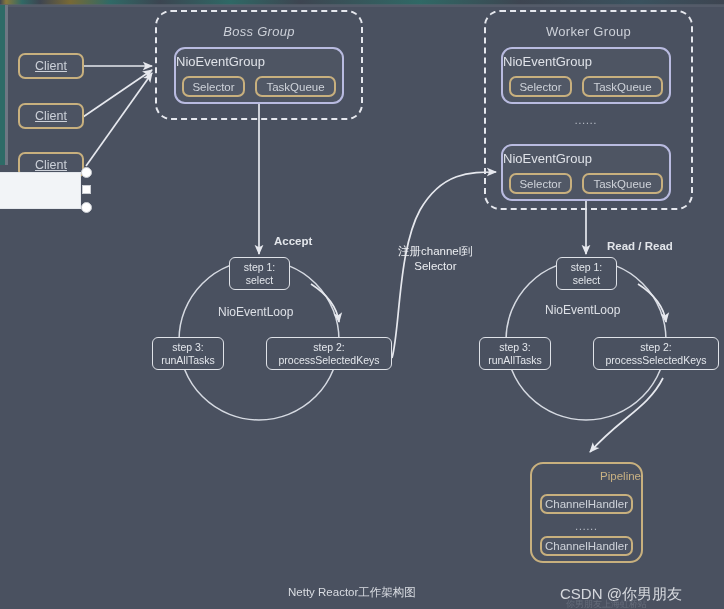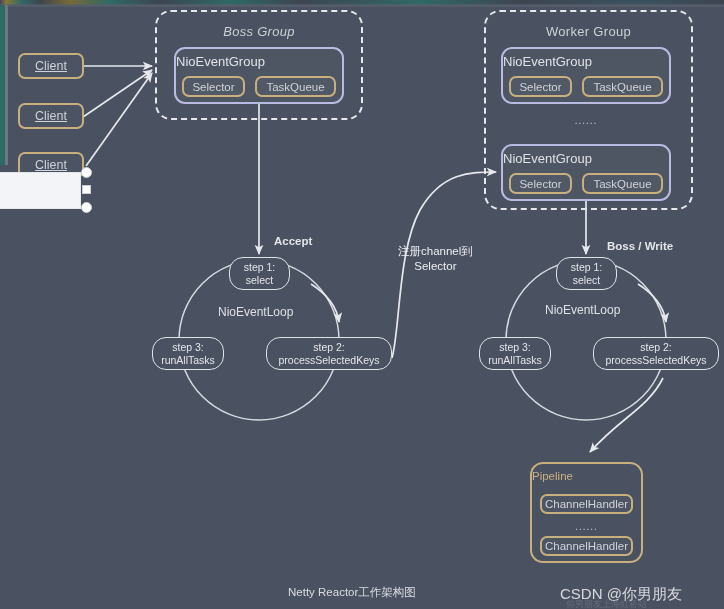--- a/index.html
+++ b/index.html
@@ -124,21 +124,21 @@
     font-size: 10px;
     letter-spacing: 1px;
     text-align: center;
     width: 100%;
   }
 
   
   .step-box {
     position: absolute;
     border: 1.6px solid #dfe2e8;
-    border-radius: 14px;
+    border-radius: 6px;
     box-sizing: border-box;
     color: #e3e6eb;
     font-size: 10.5px;
     line-height: 12.5px;
     display: flex;
     flex-direction: column;
     align-items: center;
     justify-content: center;
     background: #4a5160;
     text-align: center;
@@ -172,21 +172,21 @@
   .pipeline-box {
     position: absolute;
     border: 2px solid #c8b07e;
     border-radius: 13px;
     box-sizing: border-box;
   }
   .pipeline-title {
     position: absolute;
     width: 100%;
     top: 6px;
-    text-align: left;
+    text-align: right;
     color: #c9b183;
     font-size: 11.5px;
   }
 
   
   .caption {
     position: absolute;
     color: #dadde3;
     font-size: 11.5px;
     white-space: nowrap;
@@ -330,21 +330,21 @@
   </div>
   <div class="step-box" style="left:266px; top:337px; width:126px; height:33px;">
     <span>step 2:</span>
     <span>processSelectedKeys</span>
   </div>
   <div class="step-box" style="left:152px; top:337px; width:72px; height:33px;">
     <span>step 3:</span>
     <span>runAllTasks</span>
   </div>
 
-  <div class="label" style="left:607px; top:240px;">Boss / Write</div>
+  <div class="label" style="left:607px; top:240px;">Read / Read</div>
   <div class="loop-name" style="left:545px; top:303px;">NioEventLoop</div>
 
   <div class="step-box" style="left:556px; top:257px; width:61px; height:33px;">
     <span>step 1:</span>
     <span>select</span>
   </div>
   <div class="step-box" style="left:593px; top:337px; width:126px; height:33px;">
     <span>step 2:</span>
     <span>processSelectedKeys</span>
   </div>

